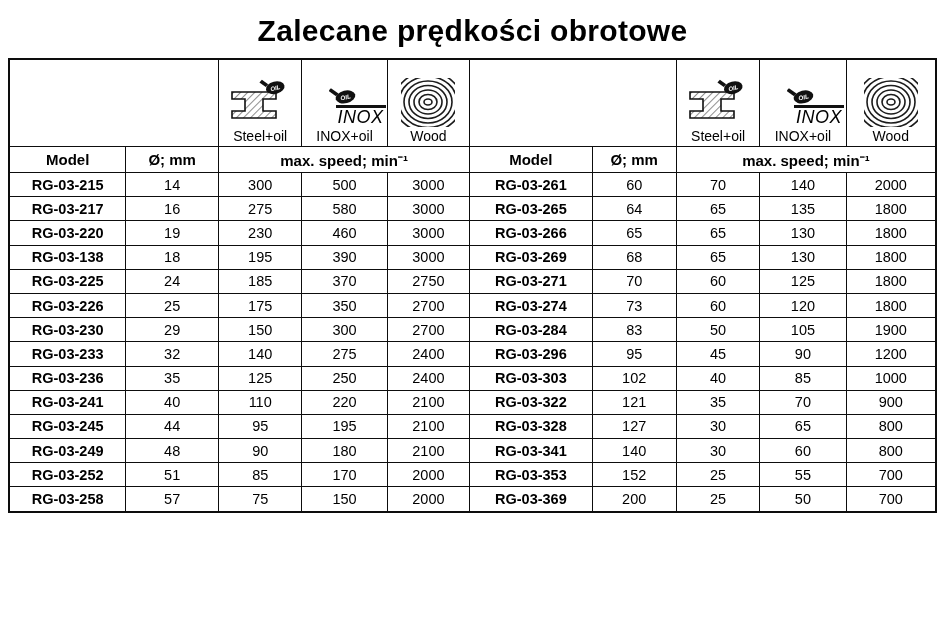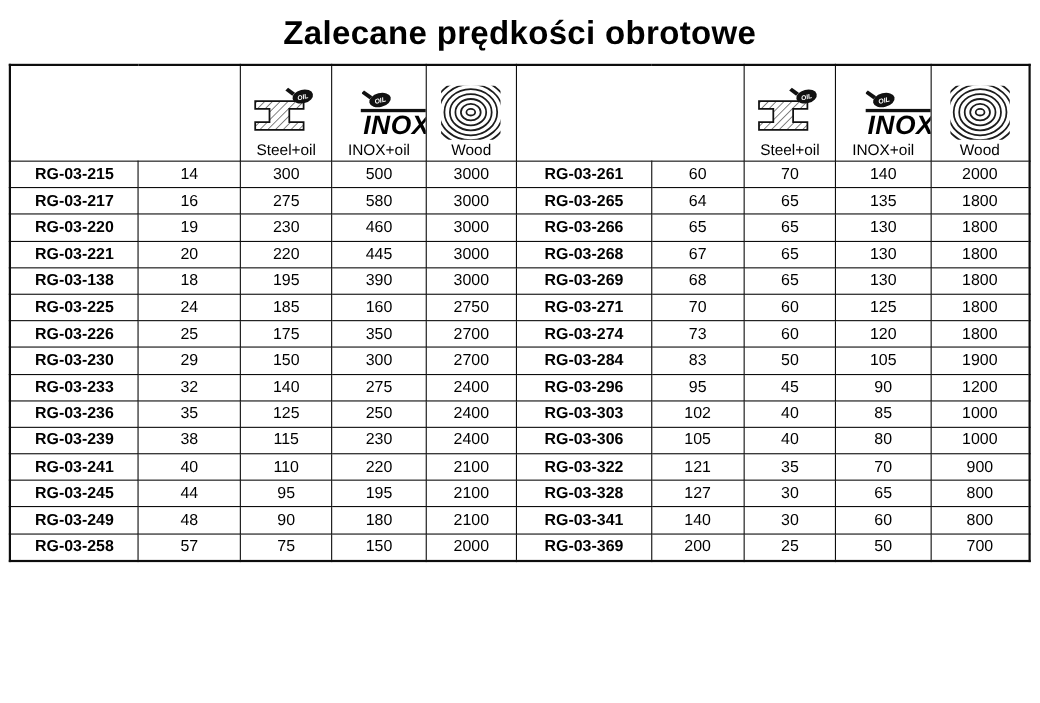--- a/index.html
+++ b/index.html
@@ -43,22 +43,22 @@
     flex-direction: column;
     align-items: center;
     justify-content: flex-end;
     height: 84px;
     gap: 1px;
     padding-bottom: 2px;
   }
   .icon-label { font-size: 14px; font-weight: normal; }
   .inox-text {
     display: inline-block;
-    font-size: 24px;
-    font-weight: bold;
+    font-size: 18px;
+    font-weight: normal;
     font-style: italic;
     letter-spacing: 0.5px;
     border-top: 3px solid #111;
     padding: 0 2px;
     line-height: 1.05;
     margin-top: -2px;
     margin-left: 32px;
   }
   .hdr-row th { height: 25px; font-size: 15px; font-weight: bold; }
   .speed-table td { height: 23.2px; font-size: 14.5px; }
@@ -179,20 +179,28 @@
                 <ellipse cx="27" cy="24" rx="24" ry="21"></ellipse>
                 <ellipse cx="27" cy="24" rx="29" ry="25.5"></ellipse>
                 <ellipse cx="27" cy="24" rx="34" ry="30"></ellipse>
               </g>
             </svg>
             <span class="icon-label">Wood</span>
           </div>
         </th>
       </tr>
 
+      <tr class="hdr-row">
+        <th>Model</th>
+        <th>Ø; mm</th>
+        <th colspan="3">max. speed; min⁻¹</th>
+        <th>Model</th>
+        <th>Ø; mm</th>
+        <th colspan="3">max. speed; min⁻¹</th>
+      </tr>
     </thead>
 
     <tbody>
         <tr>
           <td class="model">RG-03-215</td>
           <td class="val">14</td>
           <td class="val">300</td>
           <td class="val">500</td>
           <td class="val">3000</td>
           <td class="model">RG-03-261</td>
@@ -219,48 +227,36 @@
           <td class="val">230</td>
           <td class="val">460</td>
           <td class="val">3000</td>
           <td class="model">RG-03-266</td>
           <td class="val">65</td>
           <td class="val">65</td>
           <td class="val">130</td>
           <td class="val">1800</td>
         </tr>
         <tr>
-          <td class="model">RG-03-221</td>
-          <td class="val">20</td>
-          <td class="val">220</td>
-          <td class="val">445</td>
-          <td class="val">3000</td>
-          <td class="model">RG-03-268</td>
-          <td class="val">67</td>
-          <td class="val">65</td>
-          <td class="val">130</td>
-          <td class="val">1800</td>
-        </tr>
-        <tr>
           <td class="model">RG-03-138</td>
           <td class="val">18</td>
           <td class="val">195</td>
           <td class="val">390</td>
           <td class="val">3000</td>
           <td class="model">RG-03-269</td>
           <td class="val">68</td>
           <td class="val">65</td>
           <td class="val">130</td>
           <td class="val">1800</td>
         </tr>
         <tr>
           <td class="model">RG-03-225</td>
           <td class="val">24</td>
           <td class="val">185</td>
-          <td class="val">160</td>
+          <td class="val">370</td>
           <td class="val">2750</td>
           <td class="model">RG-03-271</td>
           <td class="val">70</td>
           <td class="val">60</td>
           <td class="val">125</td>
           <td class="val">1800</td>
         </tr>
         <tr>
           <td class="model">RG-03-226</td>
           <td class="val">25</td>
@@ -303,32 +299,20 @@
           <td class="val">125</td>
           <td class="val">250</td>
           <td class="val">2400</td>
           <td class="model">RG-03-303</td>
           <td class="val">102</td>
           <td class="val">40</td>
           <td class="val">85</td>
           <td class="val">1000</td>
         </tr>
         <tr>
-          <td class="model">RG-03-239</td>
-          <td class="val">38</td>
-          <td class="val">115</td>
-          <td class="val">230</td>
-          <td class="val">2400</td>
-          <td class="model">RG-03-306</td>
-          <td class="val">105</td>
-          <td class="val">40</td>
-          <td class="val">80</td>
-          <td class="val">1000</td>
-        </tr>
-        <tr>
           <td class="model">RG-03-241</td>
           <td class="val">40</td>
           <td class="val">110</td>
           <td class="val">220</td>
           <td class="val">2100</td>
           <td class="model">RG-03-322</td>
           <td class="val">121</td>
           <td class="val">35</td>
           <td class="val">70</td>
           <td class="val">900</td>
@@ -351,20 +335,32 @@
           <td class="val">90</td>
           <td class="val">180</td>
           <td class="val">2100</td>
           <td class="model">RG-03-341</td>
           <td class="val">140</td>
           <td class="val">30</td>
           <td class="val">60</td>
           <td class="val">800</td>
         </tr>
         <tr>
+          <td class="model">RG-03-252</td>
+          <td class="val">51</td>
+          <td class="val">85</td>
+          <td class="val">170</td>
+          <td class="val">2000</td>
+          <td class="model">RG-03-353</td>
+          <td class="val">152</td>
+          <td class="val">25</td>
+          <td class="val">55</td>
+          <td class="val">700</td>
+        </tr>
+        <tr>
           <td class="model">RG-03-258</td>
           <td class="val">57</td>
           <td class="val">75</td>
           <td class="val">150</td>
           <td class="val">2000</td>
           <td class="model">RG-03-369</td>
           <td class="val">200</td>
           <td class="val">25</td>
           <td class="val">50</td>
           <td class="val">700</td>

